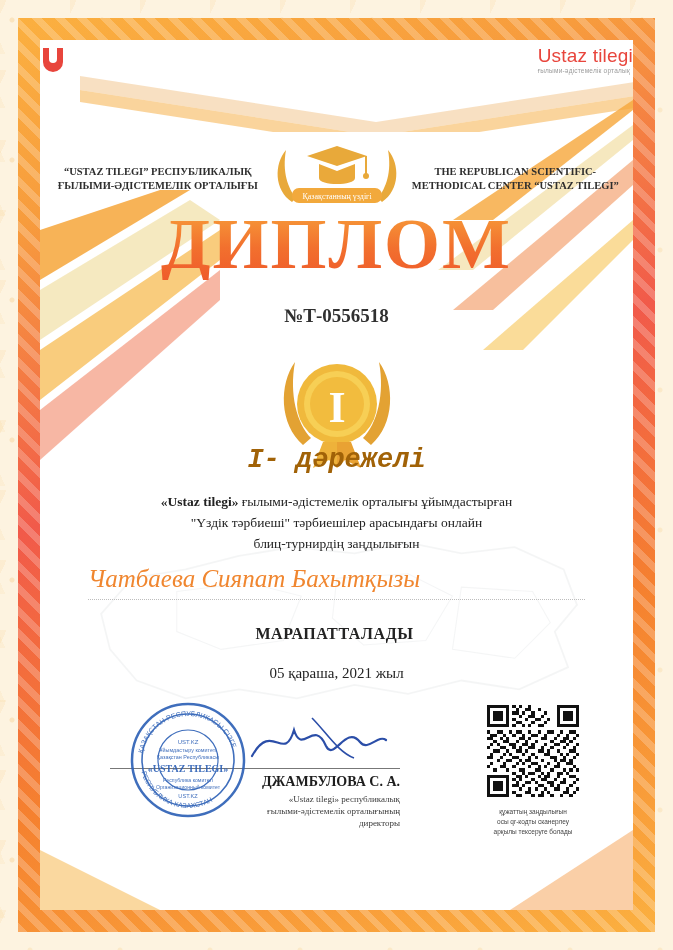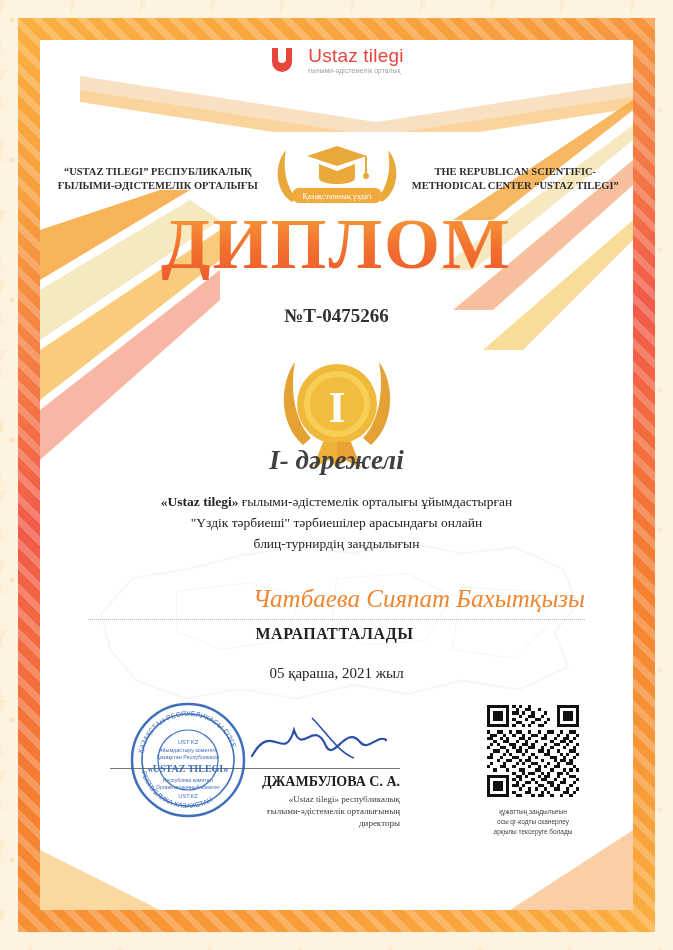--- a/index.html
+++ b/index.html
@@ -89,21 +89,21 @@
     height: 42%;
     opacity: 0.10;
   }
 
   .logo-wrap {
     position: absolute;
     top: 6px;
     left: 0; right: 0;
     display: flex;
     align-items: center;
-    justify-content: center;
+    justify-content: space-between;
     gap: 13px;
   }
   .logo-mark {
     width: 26px; height: 28px;
     position: relative;
   }
   .logo-text-main {
     font-family: "Liberation Sans", sans-serif;
     font-size: 19px;
     color: #e8453c;
@@ -181,48 +181,47 @@
   }
 
   .degree {
     position: absolute;
     top: 405px;
     left: 0; right: 0;
     text-align: center;
     font-size: 27px;
     font-style: italic;
     font-weight: bold;
-    color: #404040;
-    font-family: Liberation Serif, serif;
+    color: #a16207;
+    font-family: Liberation Mono, monospace;
   }
 
   .body-lines {
     position: absolute;
     top: 452px;
     left: 55px; right: 55px;
     text-align: center;
     font-size: 13.5px;
     line-height: 1.55;
     color: #232323;
     font-family: "Liberation Serif", serif;
   }
   .body-lines .bold { font-weight: bold; }
 
   .recipient {
     position: absolute;
     top: 525px;
     left: 48px; right: 48px;
-    text-align: right;
+    text-align: left;
     font-size: 25px;
     font-style: italic;
     color: #f0862f;
     font-family: "Liberation Serif", serif;
     border-bottom: 1px dotted #bdbdbd;
     padding-bottom: 6px;
-    margin-top: 20px;
   }
 
   .awarded {
     position: absolute;
     top: 585px;
     left: 0; right: 4px;
     text-align: center;
     font-size: 16px;
     font-weight: bold;
     letter-spacing: .6px;
@@ -361,21 +360,21 @@
           <rect x="30" y="48" width="90" height="15" rx="7" fill="#f2a93c"></rect>
           <text x="75" y="59" font-family="Liberation Serif, serif" font-size="8" fill="#ffffff" text-anchor="middle">Қазақстанның үздігі</text>
         </svg>
       </div>
 
       <div class="header-side">THE REPUBLICAN SCIENTIFIC-METHODICAL CENTER “USTAZ TILEGI”</div>
     </div>
 
     <div class="title-diplom">ДИПЛОМ</div>
 
-    <div class="doc-number">№Т-0475266</div>
+    <div class="doc-number">№Т-0556518</div>
 
     <div class="medal">
       <svg width="128" height="120" viewBox="0 0 128 120">
         <path d="M30,95 C6,74 6,34 22,12 C16,44 24,74 38,88 Z" fill="#e3a233"></path>
         <path d="M98,95 C122,74 122,34 106,12 C112,44 104,74 90,88 Z" fill="#e3a233"></path>
         <circle cx="64" cy="54" r="40" fill="#f0b93c"></circle>
         <circle cx="64" cy="54" r="33" fill="#f7cf55"></circle>
         <circle cx="64" cy="54" r="27" fill="#f2bc3e"></circle>
         <text x="64" y="72" font-family="Liberation Serif, serif" font-size="44" font-weight="bold" fill="#ffffff" text-anchor="middle">I</text>
         <path d="M50,92 L40,118 L56,110 L64,118 L64,92 Z" fill="#eeb23a"></path>

